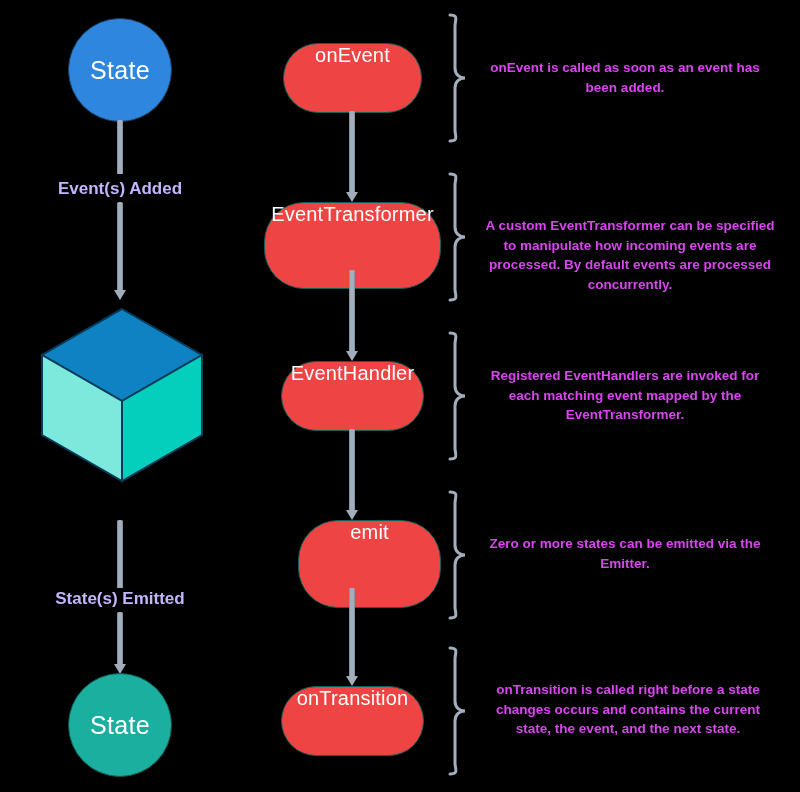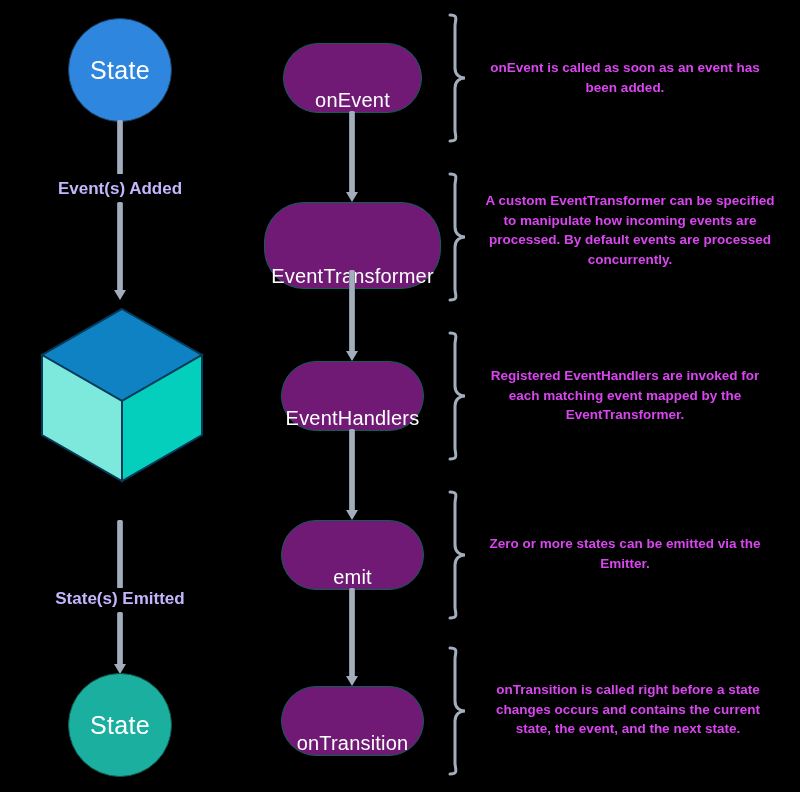--- a/index.html
+++ b/index.html
@@ -90,25 +90,25 @@
     color: #c4b5fd;
     font-size: 17px;
     font-weight: bold;
     text-align: center;
     white-space: nowrap;
   }
 
   
   .pill {
     position: absolute;
-    background: #701a75;
+    background: #ef4444;
     border: 1px solid #0f5f57;
     border-radius: 40px;
     display: flex;
-    align-items: flex-end;
+    align-items: flex-start;
     justify-content: center;
     color: #ffffff;
     font-size: 20px;
     box-sizing: border-box;
     letter-spacing: 0.2px;
   }
 
   
   .brace {
     position: absolute;
@@ -179,24 +179,24 @@
 
   <div class="pill" style="left:283px; top:43px; width:139px; height:70px;">
     <span>onEvent</span>
   </div>
 
   <div class="pill" style="left:264px; top:202px; width:177px; height:87px;">
     <span>EventTransformer</span>
   </div>
 
   <div class="pill" style="left:281px; top:361px; width:143px; height:70px;">
-    <span>EventHandlers</span>
-  </div>
-
-  <div class="pill" style="left:281px; top:520px; width:143px; height:70px;">
+    <span>EventHandler</span>
+  </div>
+
+  <div class="pill" style="left:298px; top:520px; width:143px; height:88px;">
     <span>emit</span>
   </div>
 
   <div class="pill" style="left:281px; top:686px; width:143px; height:70px;">
     <span>onTransition</span>
   </div>
 
   <div class="v-arrow" style="left:346px; top:113px; height:90px;">
     <div class="cap"></div>
     <div class="shaft" style="height:79px;"></div>
@@ -226,21 +226,21 @@
       <path d="M6 3 C15 3 11 8 11 14 L11 56 C11 63 16 66 21 66 C16 66 11 69 11 76 L11 118 C11 124 15 129 6 129" fill="none" stroke="#a3aebd" stroke-width="3" stroke-linecap="round"></path>
     </svg>
   </div>
   <div class="desc" style="left:480px; top:58px; width:290px;">onEvent is called as soon as an event has been added.</div>
 
   <div class="brace" style="left:444px; top:171px; height:132px;">
     <svg viewBox="0 0 24 132" preserveAspectRatio="none" aria-hidden="true">
       <path d="M6 3 C15 3 11 8 11 14 L11 56 C11 63 16 66 21 66 C16 66 11 69 11 76 L11 118 C11 124 15 129 6 129" fill="none" stroke="#a3aebd" stroke-width="3" stroke-linecap="round"></path>
     </svg>
   </div>
-  <div class="desc" style="left:480px; top:191px; width:300px;">A custom EventTransformer can be specified to manipulate how incoming events are processed. By default events are processed concurrently.</div>
+  <div class="desc" style="left:480px; top:216px; width:300px;">A custom EventTransformer can be specified to manipulate how incoming events are processed. By default events are processed concurrently.</div>
 
   <div class="brace" style="left:444px; top:330px; height:132px;">
     <svg viewBox="0 0 24 132" preserveAspectRatio="none" aria-hidden="true">
       <path d="M6 3 C15 3 11 8 11 14 L11 56 C11 63 16 66 21 66 C16 66 11 69 11 76 L11 118 C11 124 15 129 6 129" fill="none" stroke="#a3aebd" stroke-width="3" stroke-linecap="round"></path>
     </svg>
   </div>
   <div class="desc" style="left:480px; top:366px; width:290px;">Registered EventHandlers are invoked for each matching event mapped by the EventTransformer.</div>
 
   <div class="brace" style="left:444px; top:489px; height:132px;">
     <svg viewBox="0 0 24 132" preserveAspectRatio="none" aria-hidden="true">

